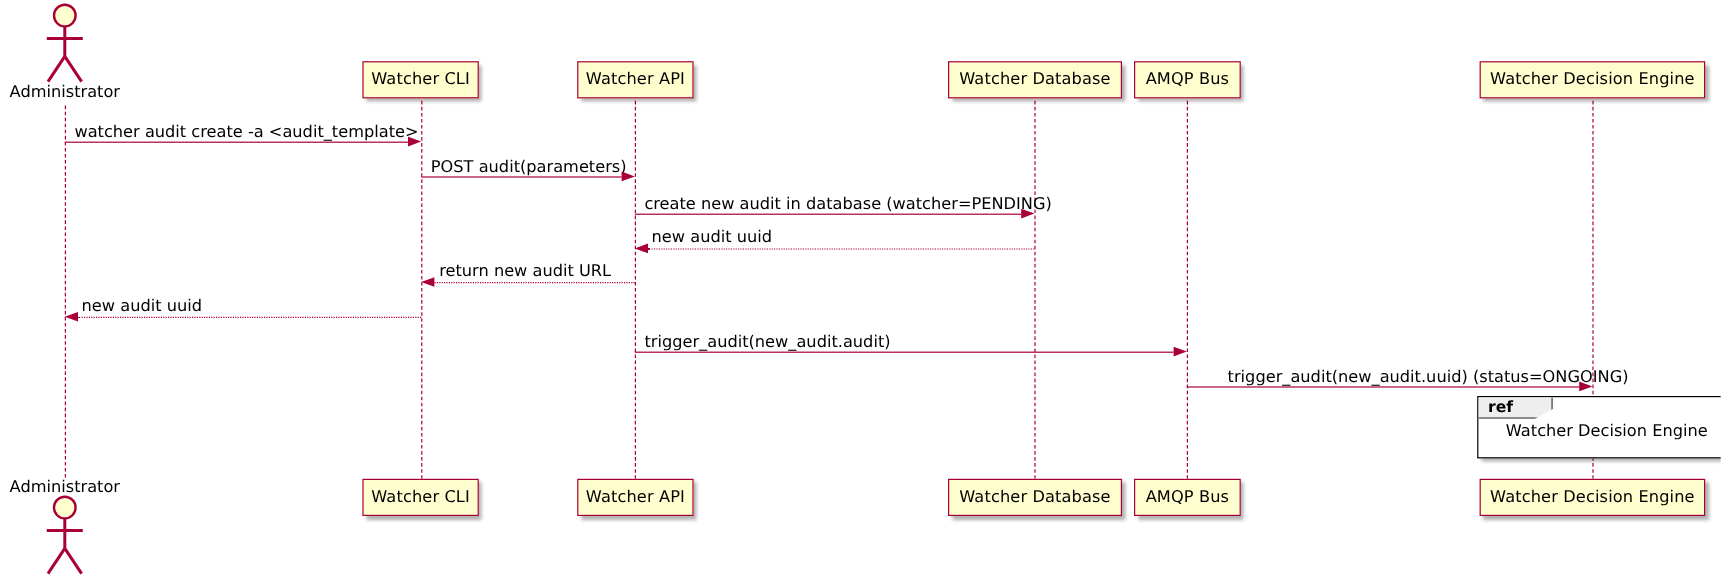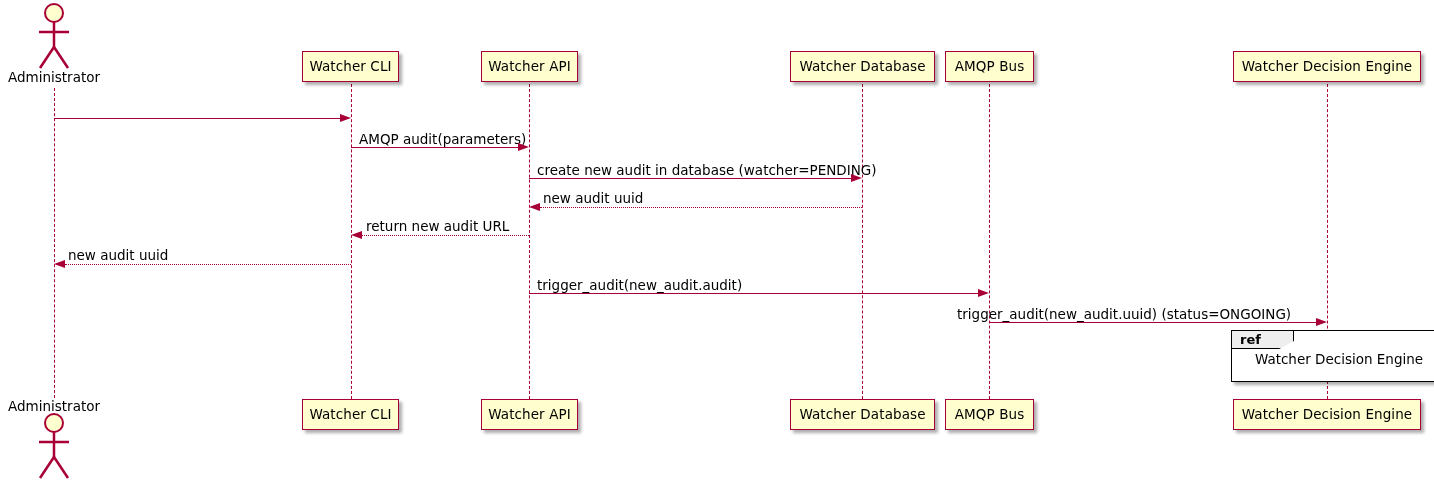--- a/index.html
+++ b/index.html
@@ -161,24 +161,25 @@
   <div class="participant" style="left:790px;  top:51px; width:145px; height:31px;">Watcher Database</div>
   <div class="participant" style="left:945px;  top:51px; width:89px;  height:31px;">AMQP Bus</div>
   <div class="participant" style="left:1233px; top:51px; width:188px; height:31px;">Watcher Decision Engine</div>
 
   <div class="participant" style="left:302px;  top:399px; width:97px;  height:31px;">Watcher CLI</div>
   <div class="participant" style="left:481px;  top:399px; width:97px;  height:31px;">Watcher API</div>
   <div class="participant" style="left:790px;  top:399px; width:145px; height:31px;">Watcher Database</div>
   <div class="participant" style="left:945px;  top:399px; width:89px;  height:31px;">AMQP Bus</div>
   <div class="participant" style="left:1233px; top:399px; width:188px; height:31px;">Watcher Decision Engine</div>
 
+  <div class="msg-label" style="left:62px; top:104px;">watcher audit create -a &lt;audit_template&gt;</div>
   <div class="msg-line" style="left:54px; top:118px; width:286px;"></div>
   <div class="arrow-head right" style="left:340px; top:113.5px;"></div>
 
-  <div class="msg-label" style="left:359px; top:133px;">AMQP audit(parameters)</div>
+  <div class="msg-label" style="left:359px; top:133px;">POST audit(parameters)</div>
   <div class="msg-line" style="left:351px; top:147px; width:167px;"></div>
   <div class="arrow-head right" style="left:518px; top:142.5px;"></div>
 
   <div class="msg-label" style="left:537px; top:164px;">create new audit in database (watcher=PENDING)</div>
   <div class="msg-line" style="left:529px; top:178px; width:322px;"></div>
   <div class="arrow-head right" style="left:851px; top:173.5px;"></div>
 
   <div class="msg-label" style="left:543px; top:192px;">new audit uuid</div>
   <div class="msg-line dotted" style="left:540px; top:207px; width:322px;"></div>
   <div class="arrow-head left" style="left:529px; top:202.5px;"></div>
@@ -188,21 +189,21 @@
   <div class="arrow-head left" style="left:351px; top:230.5px;"></div>
 
   <div class="msg-label" style="left:68px; top:249px;">new audit uuid</div>
   <div class="msg-line dotted" style="left:65px; top:264px; width:286px;"></div>
   <div class="arrow-head left" style="left:54px; top:259.5px;"></div>
 
   <div class="msg-label" style="left:537px; top:279px;">trigger_audit(new_audit.audit)</div>
   <div class="msg-line" style="left:529px; top:293px; width:449px;"></div>
   <div class="arrow-head right" style="left:978px; top:288.5px;"></div>
 
-  <div class="msg-label" style="left:957px; top:308px;text-align:right;">trigger_audit(new_audit.uuid) (status=ONGOING)</div>
+  <div class="msg-label" style="left:1023px; top:308px;text-align:right;">trigger_audit(new_audit.uuid) (status=ONGOING)</div>
   <div class="msg-line" style="left:989px; top:322px; width:327px;"></div>
   <div class="arrow-head right" style="left:1316px; top:317.5px;"></div>
 
   <div class="ref-box" style="left:1231px; top:330px; width:216px; height:52px;">
     <div class="ref-tab" style="width:62px; height:18px;">ref</div>
     <div class="ref-body" style="top:21px;">
       <div>Watcher Decision Engine</div>
     </div>
   </div>
 

